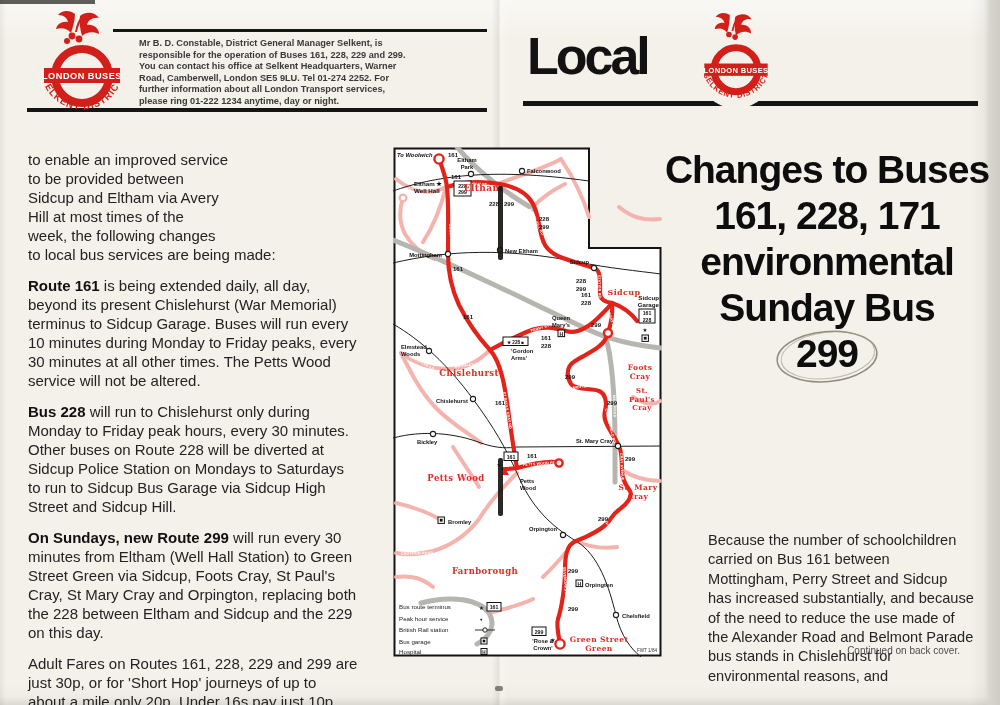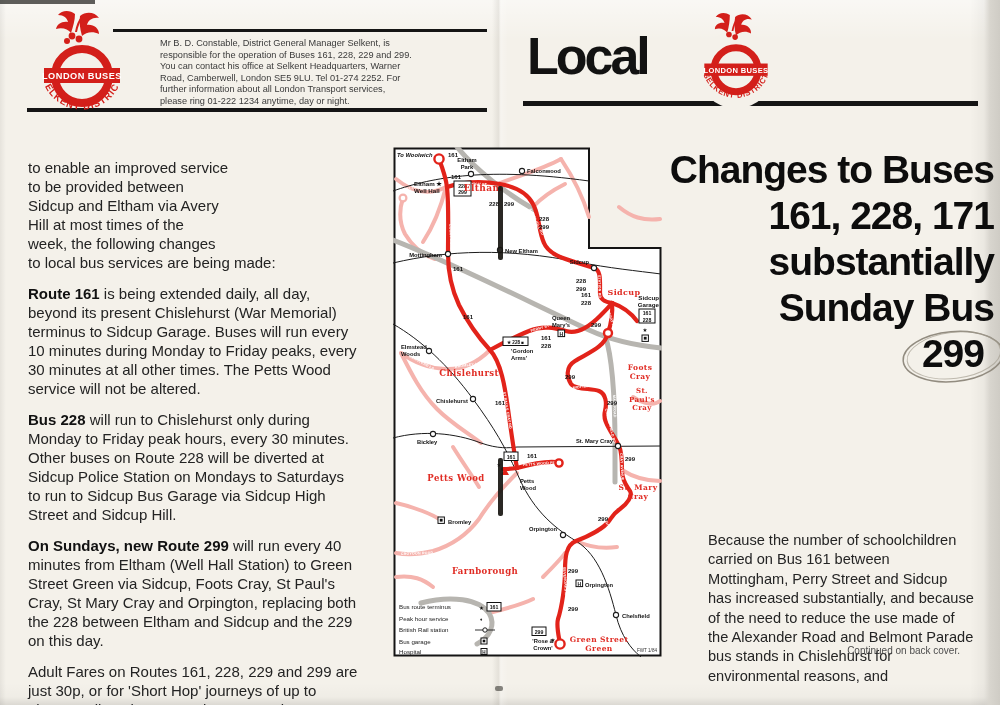--- a/index.html
+++ b/index.html
@@ -10,30 +10,30 @@
       linear-gradient(270deg, #cfccc5 0, #d8d5ce 10px, rgba(0,0,0,0.04) 16px, rgba(0,0,0,0) 30px),
       linear-gradient(0deg, rgba(0,0,0,0.10) 0, rgba(0,0,0,0.02) 8px, rgba(0,0,0,0) 22px),
       linear-gradient(180deg, rgba(255,255,255,0.5) 0, rgba(255,255,255,0) 40px),
       #f4f1ea;
     font-family:"Liberation Sans",sans-serif;color:#1c1c1c;}
   #fold{left:492px;top:0;width:16px;height:705px;
     background:linear-gradient(90deg, rgba(0,0,0,0) 0, rgba(90,84,72,0.10) 40%, rgba(255,255,255,0.25) 55%, rgba(0,0,0,0) 100%);}
   .foldbar{width:5px;background:#181611;border-radius:2px;opacity:.92;}
   .rule{background:#151515;}
   
-  #contact{left:160px;top:38px;width:335px;font-size:9.2px;line-height:11.6px;color:#3a3a3a;white-space:pre-line;}
+  #contact{left:139px;top:38px;width:335px;font-size:9.2px;line-height:11.6px;color:#3a3a3a;white-space:pre-line;font-weight:bold;}
   
   .mast-word{font-weight:bold;font-size:52px;letter-spacing:-3px;color:#121212;line-height:1;}
   
   #leftcol{left:28px;top:146px;width:330px;font-size:15px;line-height:19px;color:#232323;}
-  #leftcol p{margin:12px 0 12px 0;}
+  #leftcol p{margin:4px 0 12px 0;}
   #leftcol .intro{white-space:pre-line;}
   #leftcol b{color:#111;text-align:center;}
   
-  #headline{left:660px;top:147px;width:334px;text-align:right;font-weight:bold;
+  #headline{left:660px;top:147px;width:334px;text-align:center;font-weight:bold;
     font-size:39px;line-height:46px;letter-spacing:-1px;color:#0d0d0d;}
   #h299wrap{position:relative;display:inline-block;padding:0 10px;}
   
   #article{left:700px;top:531px;width:266px;font-size:14.6px;line-height:19.4px;color:#242424;margin-left:8px;}
   #continued{left:705px;top:645px;width:255px;text-align:right;font-size:10px;color:#4d4d4d;}
   
   svg text{font-family:"Liberation Sans",sans-serif;}
   .stn{font-size:5.8px;font-weight:bold;fill:#111;}
   .stn2{font-size:6.2px;font-weight:bold;fill:#111;}
   .num{font-size:6px;font-weight:bold;fill:#111;}
@@ -106,28 +106,28 @@
 
   <div class="abs" id="leftcol">
     <p class="intro">to enable an improved service
 to be provided between
 Sidcup and Eltham via Avery
 Hill at most times of the
 week, the following changes
 to local bus services are being made:</p>
     <p><b>Route 161</b><span> is being extended daily, all day, beyond its present Chislehurst (War Memorial) terminus to Sidcup Garage. Buses will run every 10 minutes during Monday to Friday peaks, every 30 minutes at all other times. The Petts Wood service will not be altered.</span></p>
     <p><b>Bus 228</b><span> will run to Chislehurst only during Monday to Friday peak hours, every 30 minutes. Other buses on Route 228 will be diverted at Sidcup Police Station on Mondays to Saturdays to run to Sidcup Bus Garage via Sidcup High Street and Sidcup Hill.</span></p>
-    <p><b>On Sundays, new Route 299</b><span> will run every 40 minutes from Eltham (Well Hall Station) to Green Street Green via Sidcup, Foots Cray, St Paul's Cray, St Mary Cray and Orpington, replacing both the 228 between Eltham and Sidcup and the 229 on this day.</span></p>
+    <p><b>On Sundays, new Route 299</b><span> will run every 30 minutes from Eltham (Well Hall Station) to Green Street Green via Sidcup, Foots Cray, St Paul's Cray, St Mary Cray and Orpington, replacing both the 228 between Eltham and Sidcup and the 229 on this day.</span></p>
     <p>Adult Fares on Routes 161, 228, 229 and 299 are just 30p, or for 'Short Hop' journeys of up to about a mile only 20p. Under 16s pay just 10p (until 10pm) for any journey.</p>
   </div>
 
   <div class="abs" id="headline">
     <div>Changes to Buses</div>
     <div>161, 228, 171</div>
-    <div>substantially</div>
+    <div>environmental</div>
     <div>Sunday Bus</div>
     <div>
       <span id="h299wrap">
         <span>299</span>
         <svg style="position:absolute;left:50%;top:50%;transform:translate(-50%,-46%);" width="118" height="64" viewBox="0 0 118 64">
           <ellipse cx="59" cy="32" rx="50" ry="25" fill="none" stroke="#928c80" stroke-width="1.5" transform="rotate(-5 59 32)"></ellipse>
           <ellipse cx="60" cy="31" rx="47" ry="23" fill="none" stroke="#a29b8e" stroke-width="1" opacity=".65" transform="rotate(-7 59 32)"></ellipse>
         </svg>
       </span>
     </div>

